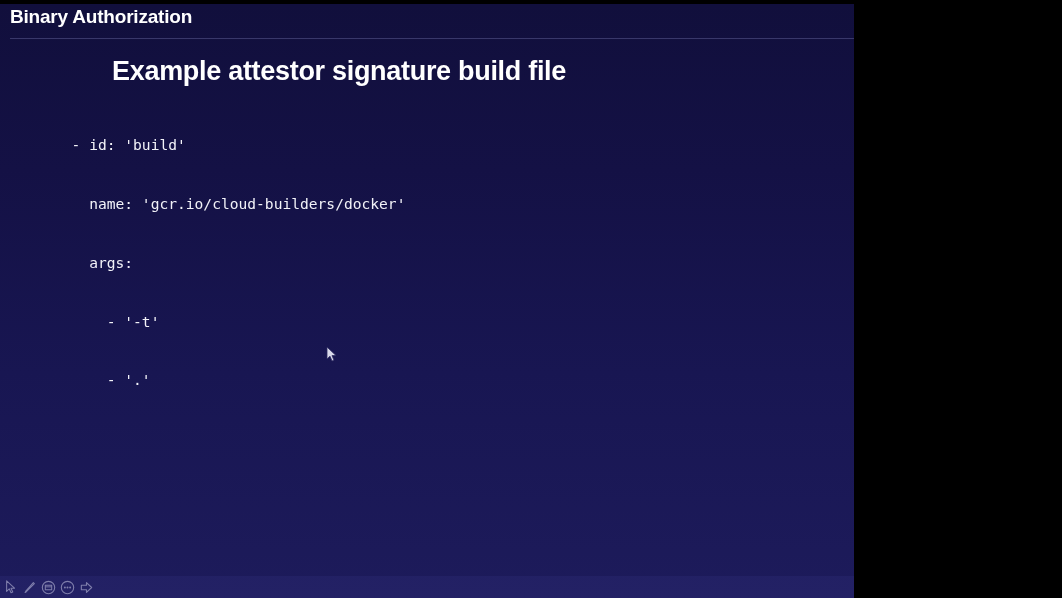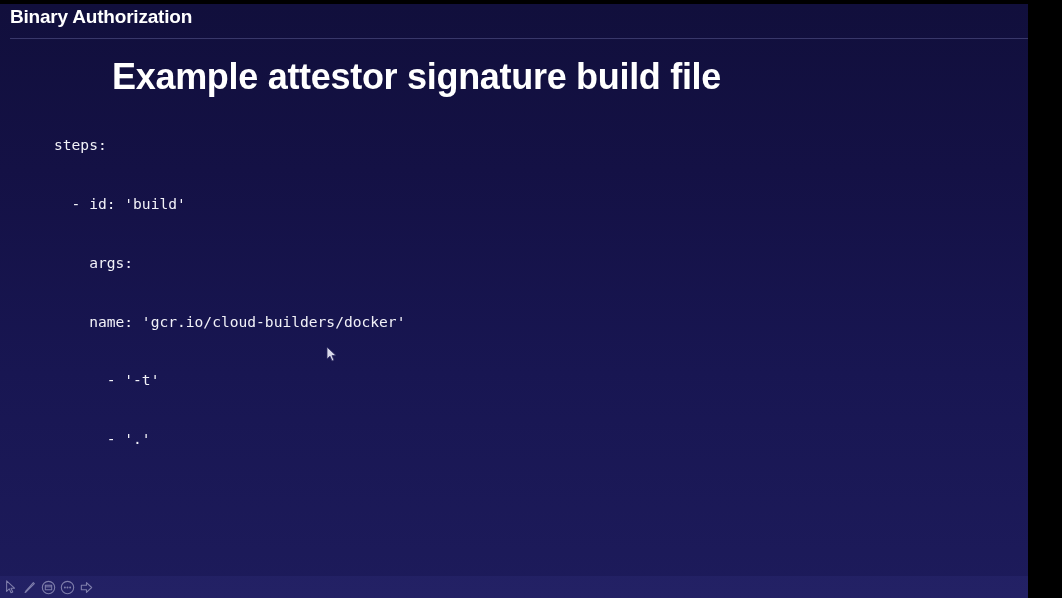--- a/index.html
+++ b/index.html
@@ -7,21 +7,21 @@
     margin: 0;
     padding: 0;
     background: #000000;
   }
   body {
     font-family: "Liberation Sans", sans-serif;
   }
 
   #slide {
     position: relative;
-    width: 1028px;
+    width: 854px;
     height: 598px;
     overflow: hidden;
     background: #000000;
   }
 
   
   .letterbox-top {
     position: absolute;
     left: 0; top: 0;
     width: 1062px;
@@ -64,21 +64,21 @@
     height: 1px;
     background: rgba(150,150,210,0.30);
     z-index: 4;
   }
 
   
   .slide-title {
     position: absolute;
     left: 112px;
     top: 56px;
-    font-size: 36px;
+    font-size: 27px;
     font-weight: bold;
     color: #ffffff;
     letter-spacing: -0.3px;
     white-space: nowrap;
     z-index: 3;
   }
 
   
   .code-block {
     position: absolute;
@@ -144,24 +144,23 @@
   <div class="slide-bg"></div>
 
   <div class="header">
     <div class="header-title">Binary Authorization</div>
   </div>
   <div class="header-rule"></div>
 
   <div class="slide-title">Example attestor signature build file</div>
 
   <div class="code-block">
-    <div class="code-line">steps:</div>
     <div class="code-line">  - id: 'build'</div>
+    <div class="code-line">    name: 'gcr.io/cloud-builders/docker'</div>
     <div class="code-line">    args:</div>
-    <div class="code-line">    name: 'gcr.io/cloud-builders/docker'</div>
     <div class="code-line">      - '-t'</div>
     <div class="code-line">      - '.'</div>
     
     
     
     
     
     
     
     

